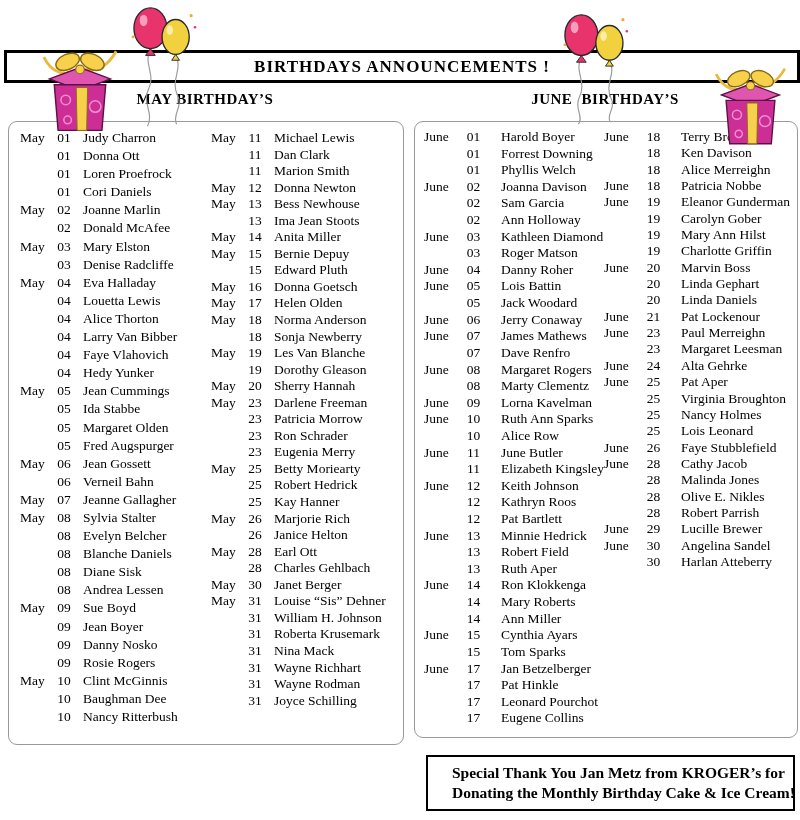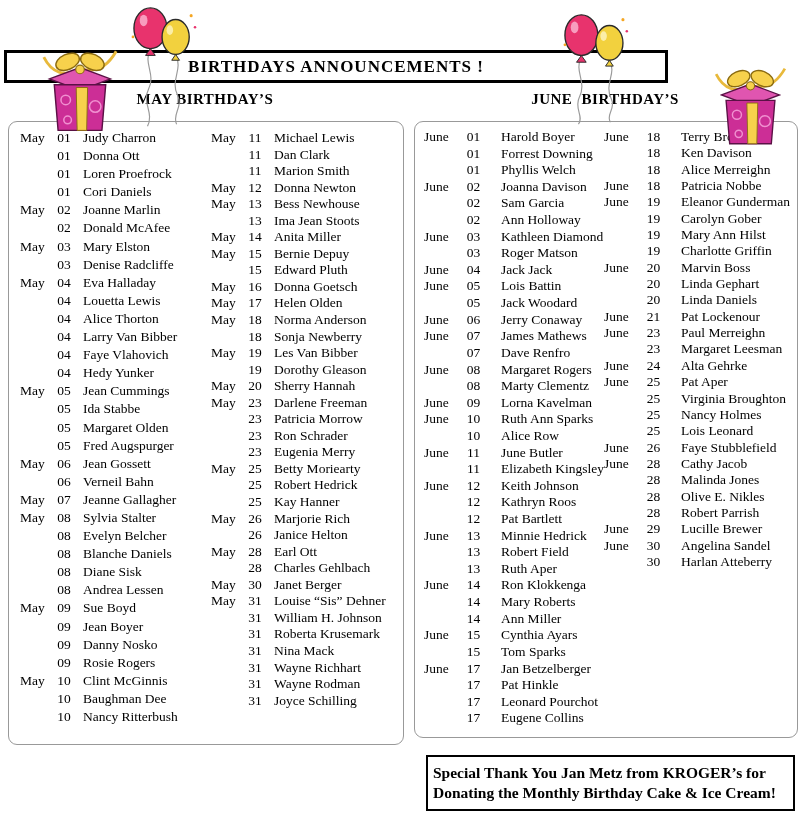--- a/index.html
+++ b/index.html
@@ -2,21 +2,21 @@
 <html><head>
 <meta charset="utf-8">
 <style>
   html,body{margin:0;padding:0;background:#fff;}
   #page{
     position:relative;width:800px;height:820px;background:#fff;overflow:hidden;
     font-family:"Liberation Serif","DejaVu Serif",serif;color:#000;
   }
   
   .banner{
-    position:absolute;left:4px;top:50px;width:664px;height:33px;
+    position:absolute;left:4px;top:50px;width:796px;height:33px;
     border:3px solid #000;box-sizing:border-box;background:#fff;
     display:flex;align-items:center;justify-content:center;z-index:1;
   }
   .banner-title{font-weight:bold;font-size:17px;letter-spacing:1px;}
   
   .deco{position:absolute;z-index:5;}
   #balloons-left{left:124px;top:4px;}
   #balloons-right{left:550px;top:10px;}
   #gift-left{left:30px;top:38px;}
   #gift-right{left:703px;top:56px;}
@@ -55,21 +55,21 @@
     position:absolute;left:8px;top:760px;width:394px;text-align:center;
     font-weight:bold;z-index:2;
   }
   #sponsor .s1{font-size:14.5px;letter-spacing:0.5px;}
   #sponsor .s2{font-size:14.5px;margin-top:8px;}
   
   #thanks-box{
     position:absolute;left:426px;top:755px;width:369px;height:56px;
     border:2px solid #000;box-sizing:border-box;z-index:2;
     display:flex;flex-direction:column;justify-content:center;
-    padding:2px 5px;
+    padding:2px 24px;
   }
   #thanks-box .t{font-weight:bold;font-size:15.5px;line-height:1.32;white-space:nowrap;}
 </style>
 </head>
 <body>
 
 <div id="page">
 
   <div class="deco" id="balloons-left">
     <svg width="80" height="128" viewBox="0 0 80 132">
@@ -374,21 +374,21 @@
         <span class="name-cell">Norma Anderson</span>
       </div>
       <div class="row">
         <span class="month-cell"></span>
         <span class="day-cell">18</span>
         <span class="name-cell">Sonja Newberry</span>
       </div>
       <div class="row">
         <span class="month-cell">May</span>
         <span class="day-cell">19</span>
-        <span class="name-cell">Les Van Bibber</span>
+        <span class="name-cell">Les Van Blanche</span>
       </div>
       <div class="row">
         <span class="month-cell"></span>
         <span class="day-cell">19</span>
         <span class="name-cell">Dorothy Gleason</span>
       </div>
       <div class="row">
         <span class="month-cell">May</span>
         <span class="day-cell">20</span>
         <span class="name-cell">Sherry Hannah</span>
@@ -526,21 +526,21 @@
         <span class="name-cell">Kathleen Diamond</span>
       </div>
       <div class="row">
         <span class="month-cell"></span>
         <span class="day-cell">03</span>
         <span class="name-cell">Roger Matson</span>
       </div>
       <div class="row">
         <span class="month-cell">June</span>
         <span class="day-cell">04</span>
-        <span class="name-cell">Jack Jack</span>
+        <span class="name-cell">Danny Roher</span>
       </div>
       <div class="row">
         <span class="month-cell">June</span>
         <span class="day-cell">05</span>
         <span class="name-cell">Lois Battin</span>
       </div>
       <div class="row">
         <span class="month-cell"></span>
         <span class="day-cell">05</span>
         <span class="name-cell">Jack Woodard</span>

